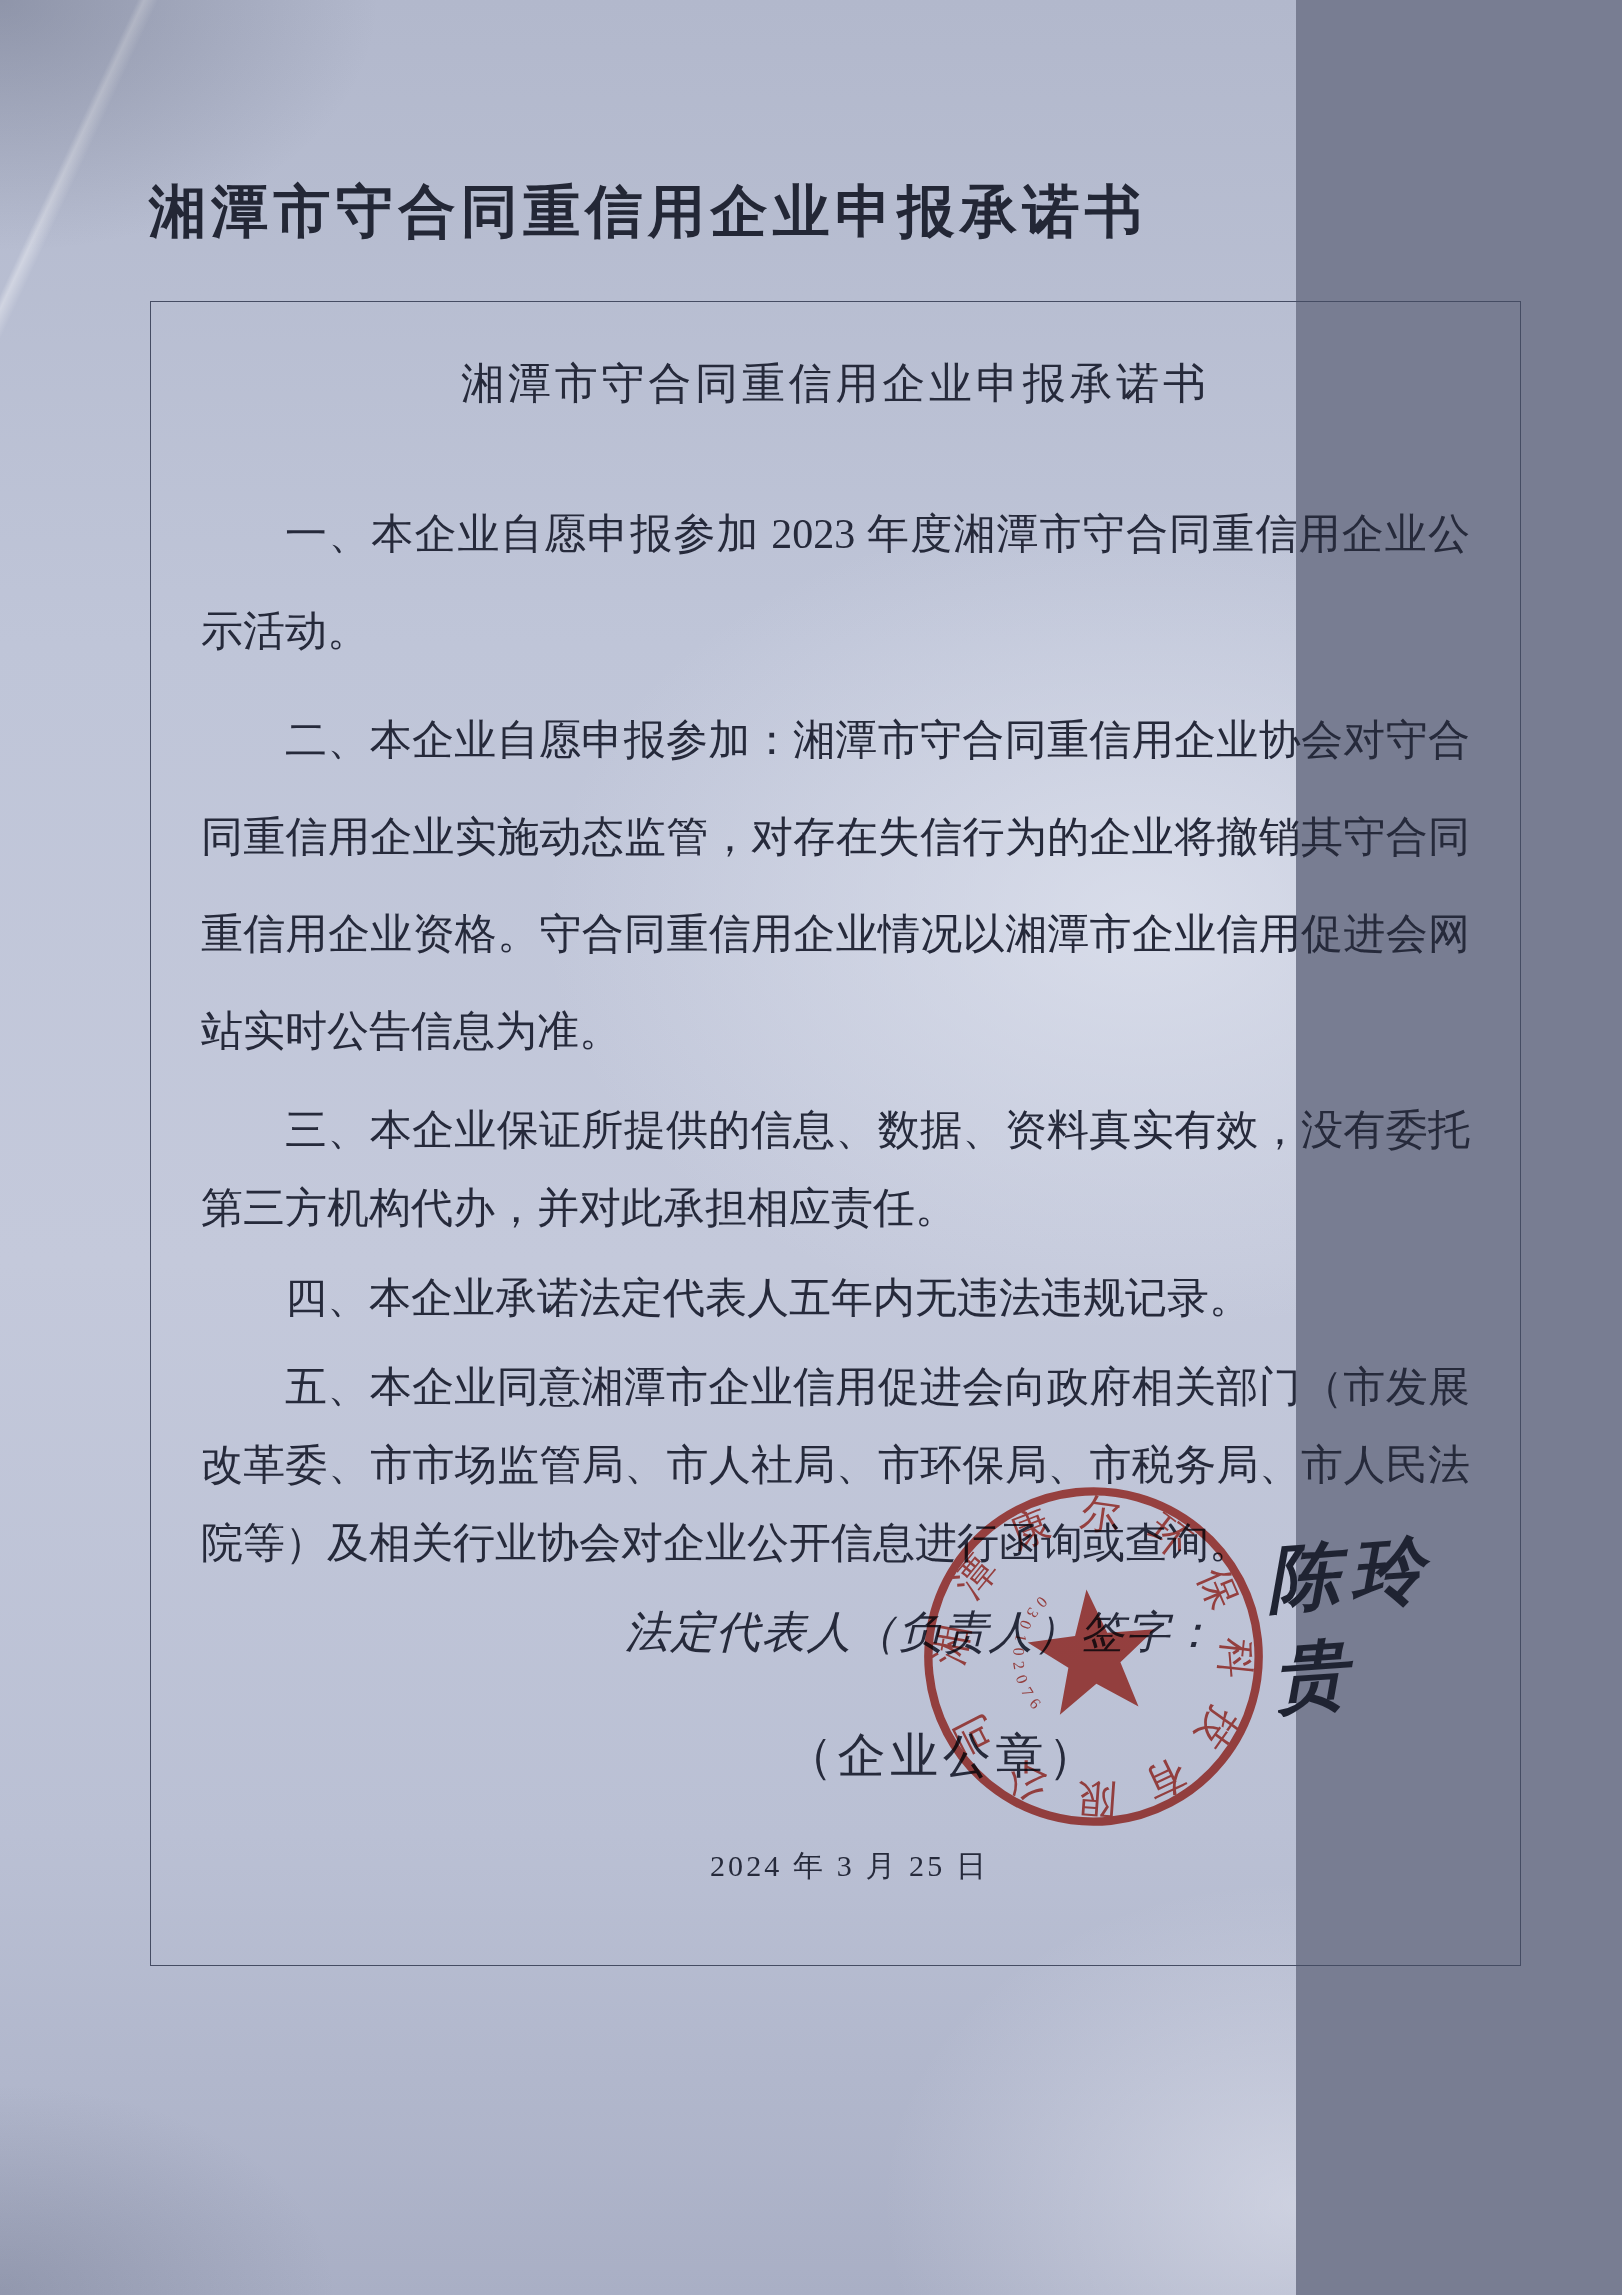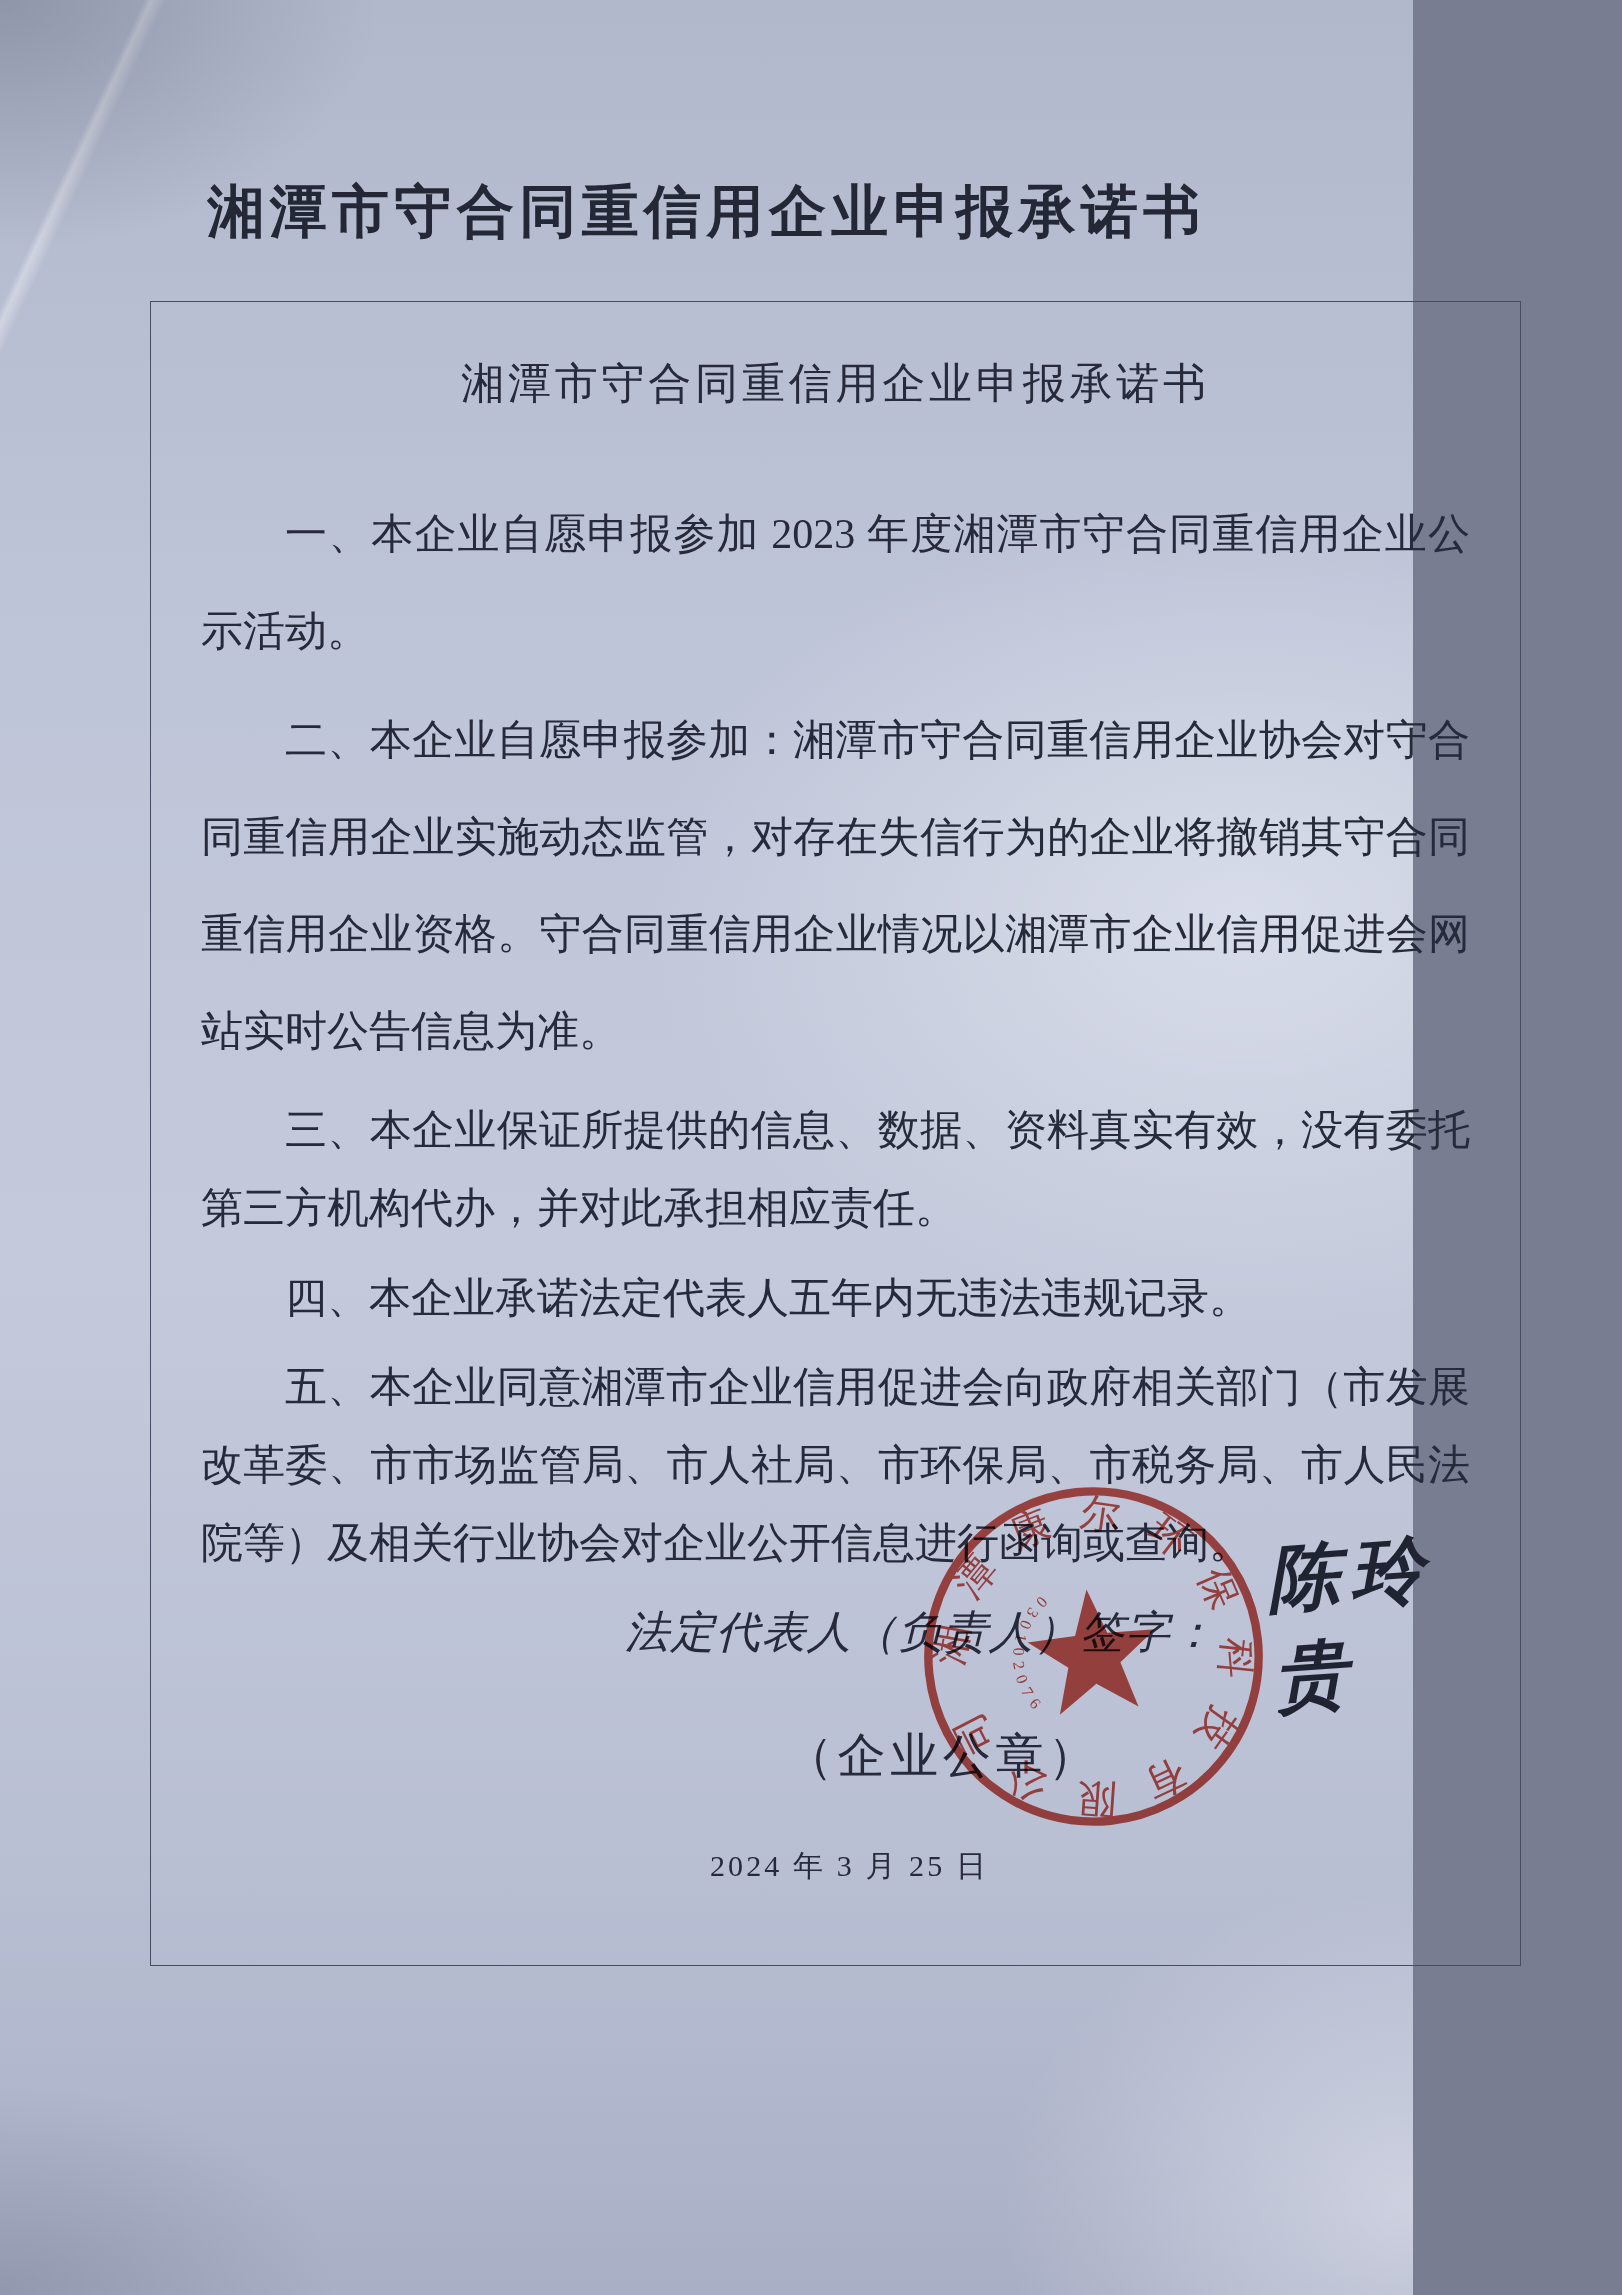--- a/index.html
+++ b/index.html
@@ -1,21 +1,21 @@
 <!DOCTYPE html>
 <html style="font-size:12.2px"><head>
 <meta charset="utf-8">
 <style>
   html,body{margin:0;padding:0;}
   body{
     width:1623px;height:2295px;overflow:hidden;
     background:#787d92;
     font-family:"Liberation Serif","DejaVu Serif",serif;
   }
-  .photo{position:relative;width:1413px;height:2295px;}
+  .photo{position:relative;width:1296px;height:2295px;}
   .paper{
     position:absolute;inset:0;
     background:
       radial-gradient(995px 689px at 88% 40%, rgba(222,226,238,.8) 0%, rgba(222,226,238,0) 60%),
       radial-gradient(689px 459px at 0% 0%, rgba(62,68,90,.30) 0%, rgba(62,68,90,0) 55%),
       radial-gradient(612px 383px at 0% 100%, rgba(62,68,90,.22) 0%, rgba(62,68,90,0) 55%),
       radial-gradient(689px 536px at 100% 96%, rgba(232,234,244,.55) 0%, rgba(232,234,244,0) 60%),
       linear-gradient(115deg, rgba(255,255,255,0) 5.8%, rgba(255,255,255,.35) 6.1%, rgba(255,255,255,0) 6.7%),
       linear-gradient(180deg,#b2b8cc 0%,#bfc5d8 28%,#c4c9db 55%,#bac0d4 80%,#a9afc5 100%);
   }

